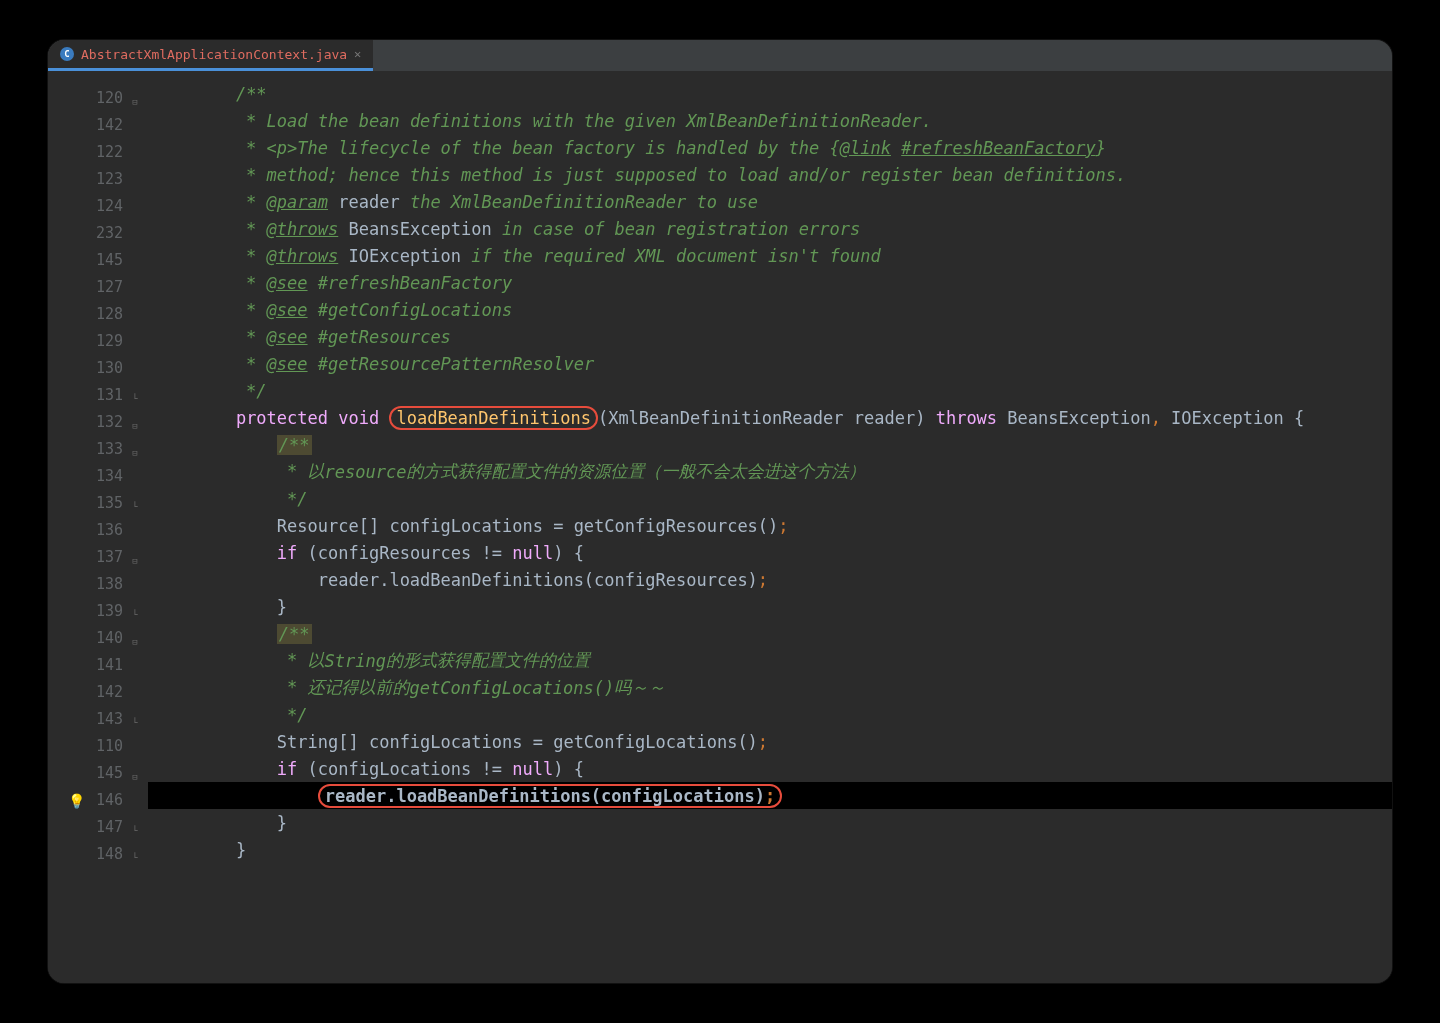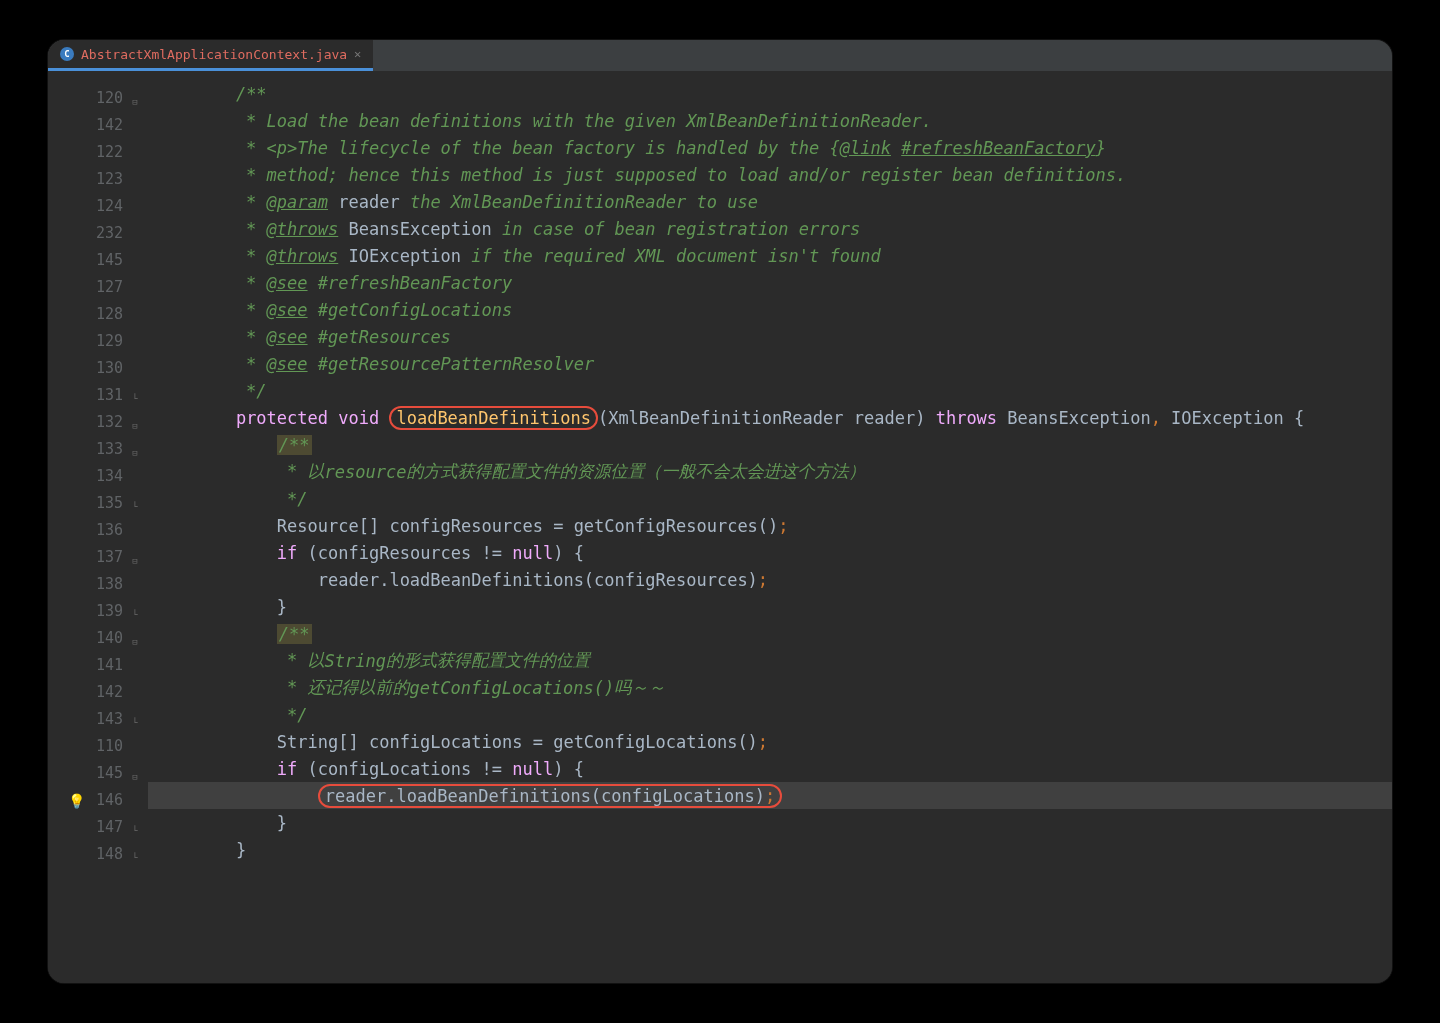--- a/index.html
+++ b/index.html
@@ -90,21 +90,22 @@
 }
 .code-row {
   height: 27px;
   display: flex;
   align-items: center;
   font-size: 17px;
   white-space: pre;
   padding-left: 6px;
 }
 .code-row.caret-line {
-  background: #404040;
+  background: #000000;
+  font-weight: bold;
 }
 .c-doc      { color: #629755; font-style: italic; }
 .c-doctag   { color: #629755; font-style: italic; text-decoration: underline; }
 .c-docstart-hl { background: #4d4a32; color: #629755; font-style: italic; padding: 0 2px; }
 .c-keyword  { color: #f0abfc; }
 .c-method   { color: #ffc66d; text-align: center; }
 .c-plain    { color: #a9b7c6; }
 .c-punc     { color: #cc7832; }
 
 .ring {
@@ -274,21 +275,21 @@
         <div class="code-row"><span class="c-doc">         * </span><span class="c-doctag">@throws</span><span class="c-plain"> IOException </span><span class="c-doc">if the required XML document isn't found</span></div>
         <div class="code-row"><span class="c-doc">         * </span><span class="c-doctag">@see</span><span class="c-doc"> </span><span class="c-doc">#refreshBeanFactory</span></div>
         <div class="code-row"><span class="c-doc">         * </span><span class="c-doctag">@see</span><span class="c-doc"> </span><span class="c-doc">#getConfigLocations</span></div>
         <div class="code-row"><span class="c-doc">         * </span><span class="c-doctag">@see</span><span class="c-doc"> </span><span class="c-doc">#getResources</span></div>
         <div class="code-row"><span class="c-doc">         * </span><span class="c-doctag">@see</span><span class="c-doc"> </span><span class="c-doc">#getResourcePatternResolver</span></div>
         <div class="code-row"><span class="c-doc">         */</span></div>
         <div class="code-row"><span class="c-plain">        </span><span class="c-keyword">protected </span><span class="c-keyword">void </span><span class="ring"><span class="c-method">loadBeanDefinitions</span></span><span class="c-plain">(XmlBeanDefinitionReader reader) </span><span class="c-keyword">throws </span><span class="c-plain">BeansException</span><span class="c-punc">, </span><span class="c-plain">IOException {</span></div>
         <div class="code-row"><span class="c-plain">            </span><span class="c-docstart-hl">/**</span></div>
         <div class="code-row"><span class="c-doc">             * 以</span><span class="c-doc">resource</span><span class="c-doc">的方式获得配置文件的资源位置（一般不会太会进这个方法）</span></div>
         <div class="code-row"><span class="c-doc">             */</span></div>
-        <div class="code-row"><span class="c-plain">            Resource[] configResources = getConfigResources()</span><span class="c-punc">;</span></div>
+        <div class="code-row"><span class="c-plain">            Resource[] configLocations = getConfigResources()</span><span class="c-punc">;</span></div>
         <div class="code-row"><span class="c-plain">            </span><span class="c-keyword">if </span><span class="c-plain">(configResources != </span><span class="c-keyword">null</span><span class="c-plain">) {</span></div>
         <div class="code-row"><span class="c-plain">                reader.loadBeanDefinitions(configResources)</span><span class="c-punc">;</span></div>
         <div class="code-row"><span class="c-plain">            }</span></div>
         <div class="code-row"><span class="c-plain">            </span><span class="c-docstart-hl">/**</span></div>
         <div class="code-row"><span class="c-doc">             * 以</span><span class="c-doc">String</span><span class="c-doc">的形式获得配置文件的位置</span></div>
         <div class="code-row"><span class="c-doc">             * 还记得以前的</span><span class="c-doc">getConfigLocations()</span><span class="c-doc">吗～～</span></div>
         <div class="code-row"><span class="c-doc">             */</span></div>
         <div class="code-row"><span class="c-plain">            String[] configLocations = getConfigLocations()</span><span class="c-punc">;</span></div>
         <div class="code-row"><span class="c-plain">            </span><span class="c-keyword">if </span><span class="c-plain">(configLocations != </span><span class="c-keyword">null</span><span class="c-plain">) {</span></div>
         <div class="code-row caret-line"><span class="c-plain">                </span><span class="ring"><span class="c-plain">reader.loadBeanDefinitions(configLocations)</span><span class="c-punc">;</span></span></div>

